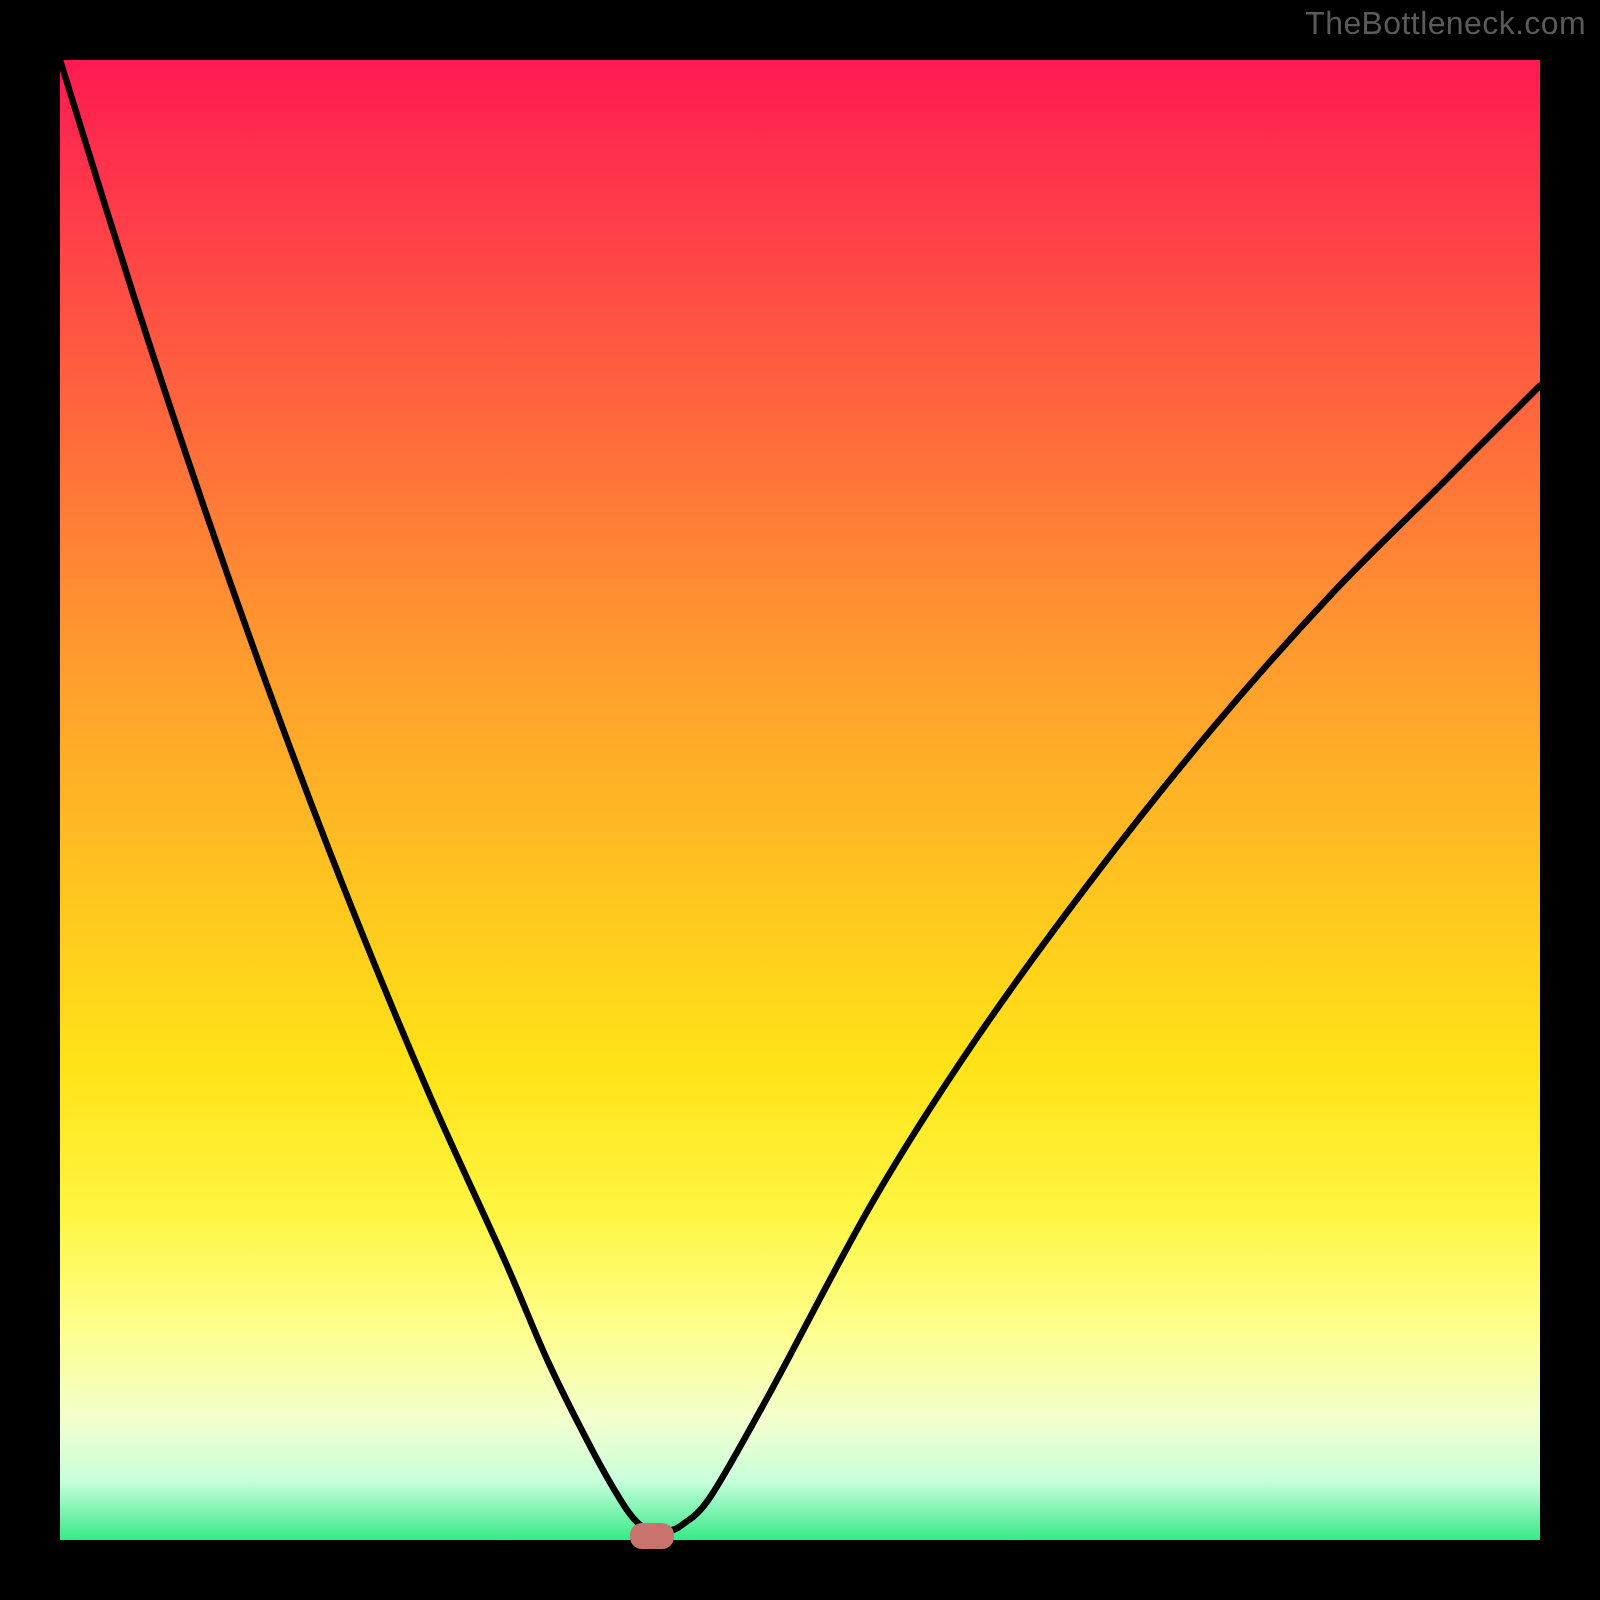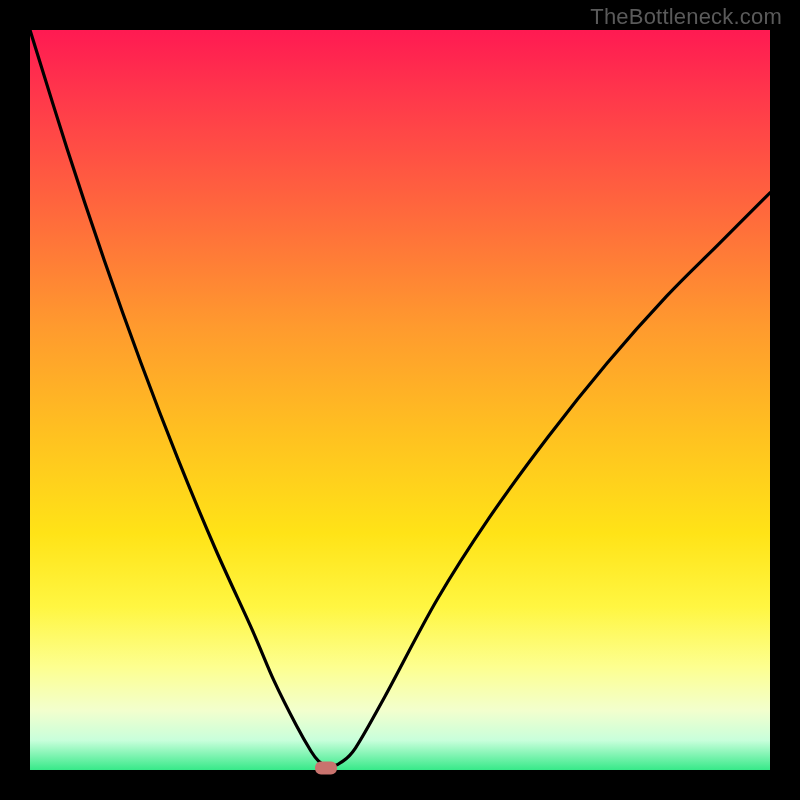--- a/index.html
+++ b/index.html
@@ -13,23 +13,23 @@
   }
   .frame {
     position: relative;
     width: 800px;
     height: 800px;
     background: #000;
   }
   .watermark {
     position: absolute;
     top: 4px;
-    right: 18px;
+    right: 7px;
     color: #5a5a5a;
-    font-size: 22px;
+    font-size: 16px;
     font-weight: 500;
     letter-spacing: 0.2px;
     z-index: 10;
   }
   .plot {
     position: absolute;
     left: 30px;
     top: 30px;
     width: 740px;
     height: 740px;

